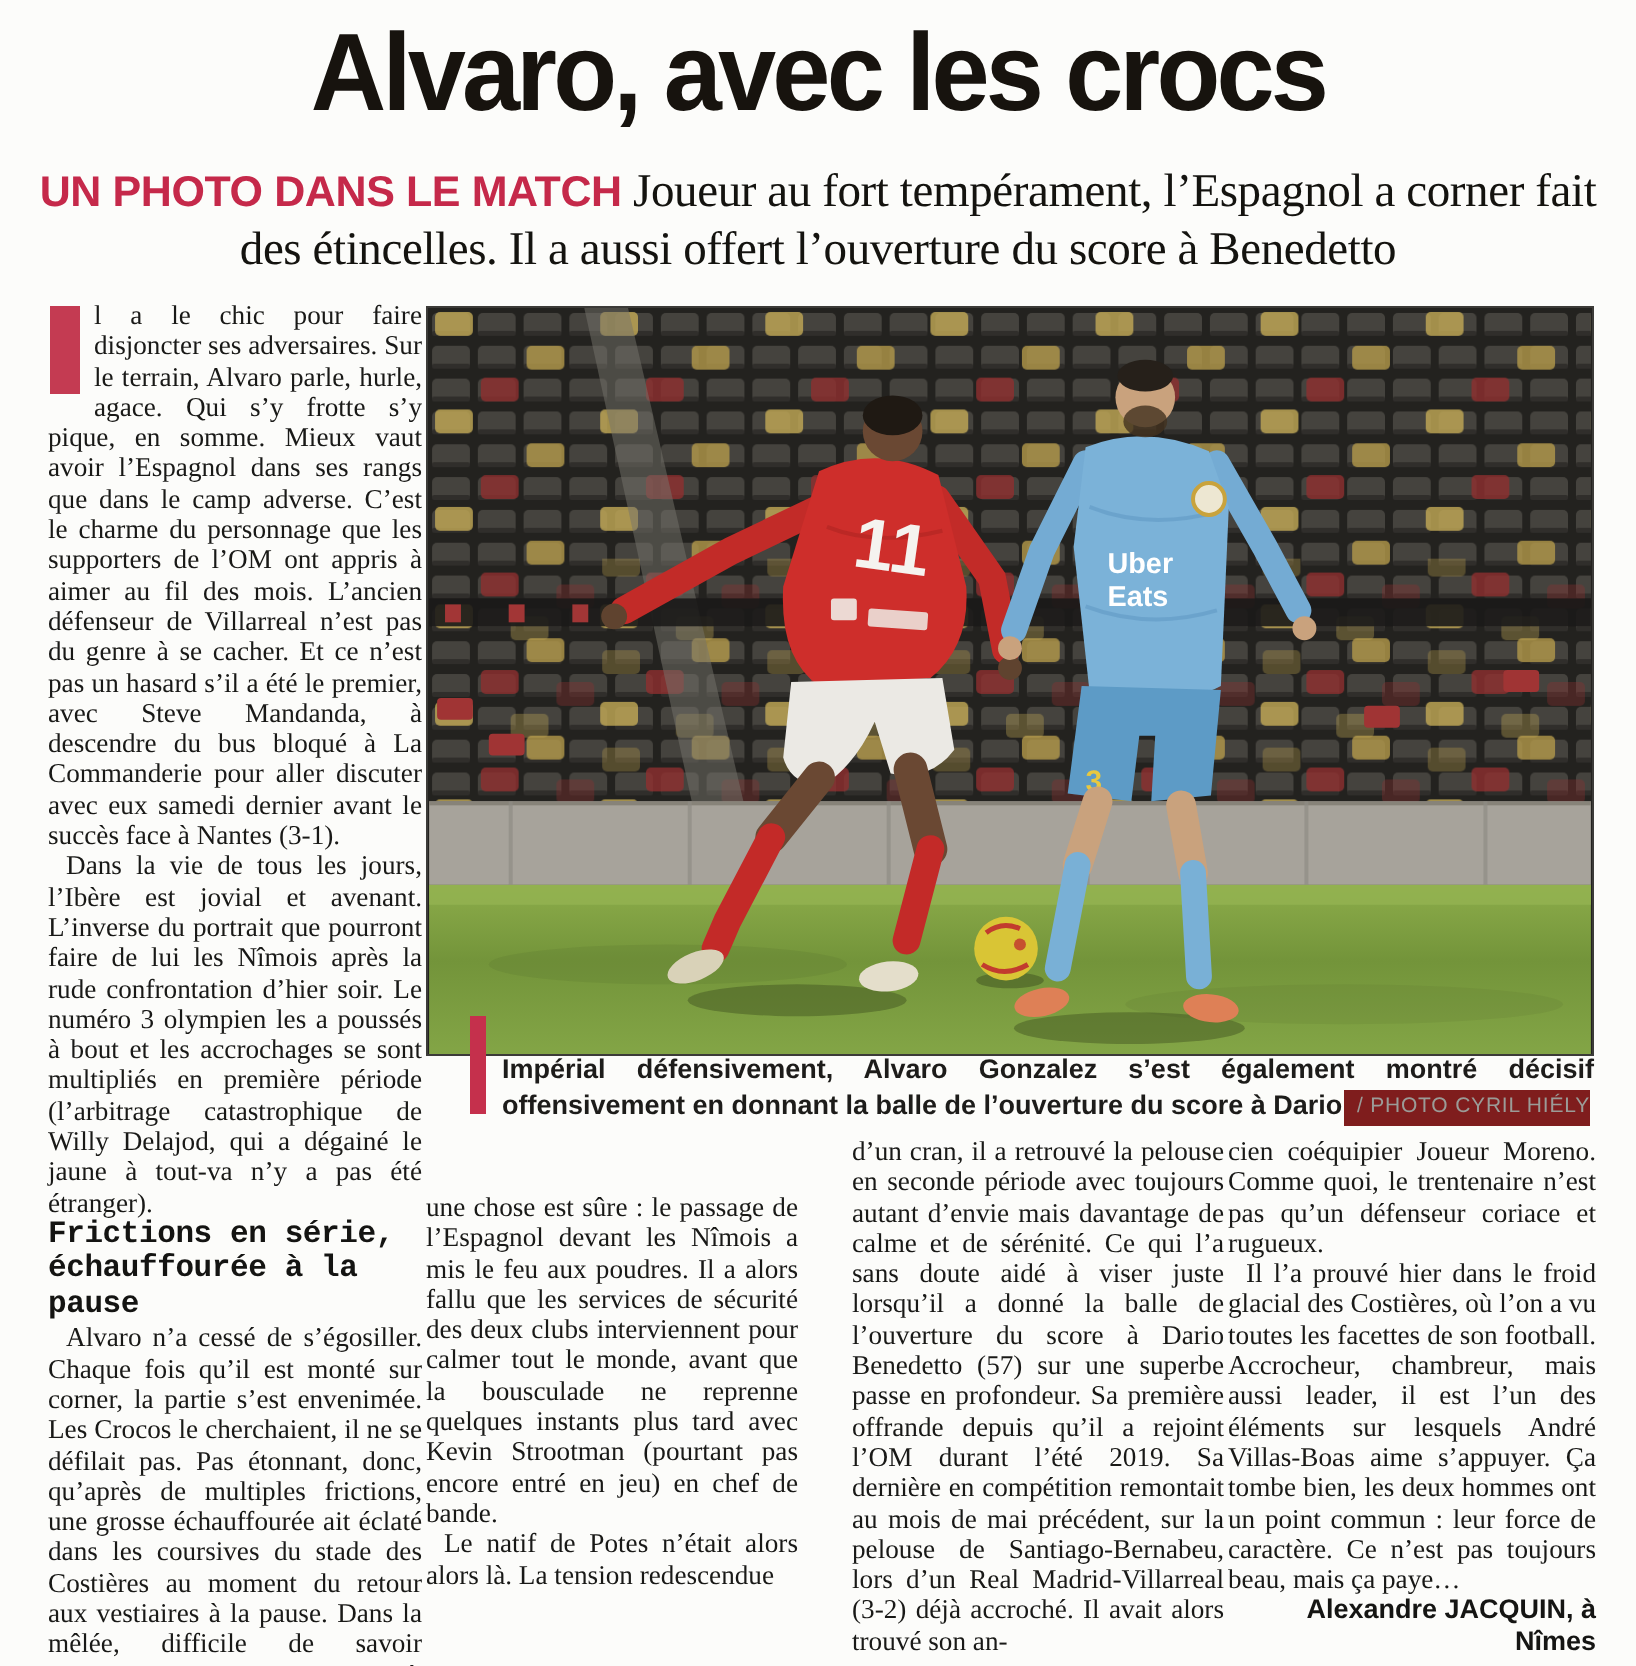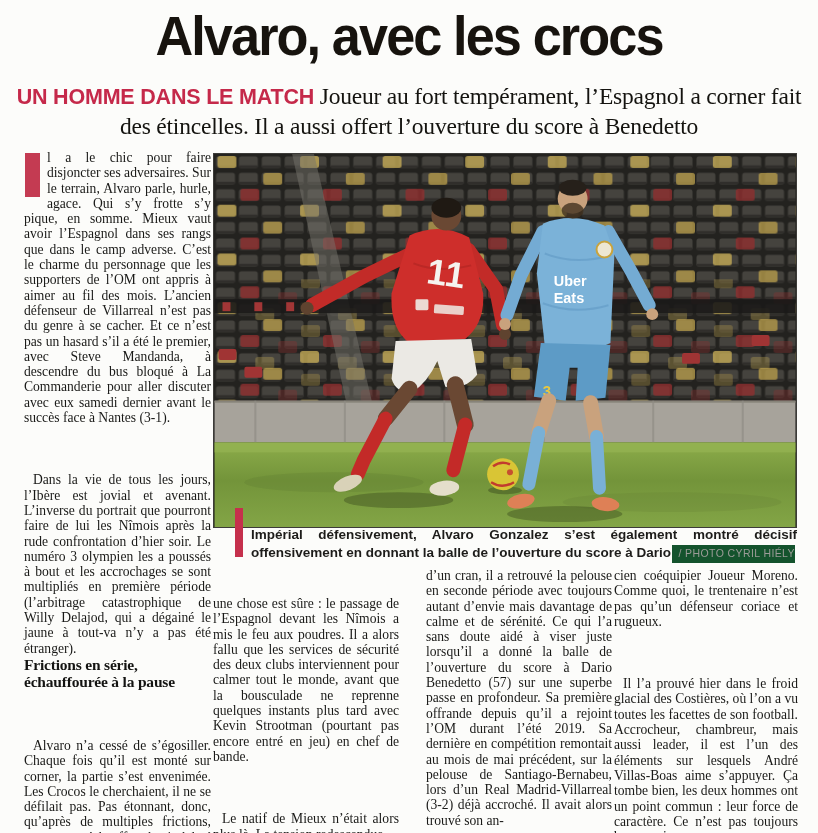--- a/index.html
+++ b/index.html
@@ -25,23 +25,23 @@
   .col{
     position:absolute;text-align:justify;
     font-size:13.6px;line-height:15.3px;color:#191917;
     hyphens:auto;-webkit-hyphens:auto;
   }
   #col1{left:24px;top:150px;width:187px;height:683px;}
   #col2{left:213px;top:596px;width:186px;height:265px;}
   #col3{left:426px;top:568px;width:186px;height:265px;}
   #col4{left:614px;top:568px;width:184px;height:265px;}
   .col p{margin:0;}
-  .col p.indent{text-indent:9px;margin-top:47px;}
+  .col p.indent{text-indent:9px;}
   .subhead{
-    font-family:Liberation Serif, serif;font-weight:bold;
+    font-family:Liberation Mono, monospace;font-weight:bold;
     font-size:15.5px;line-height:17.5px;color:#141412;
     margin:9px 0 3px;text-align:left;letter-spacing:-.2px;
   }
   .dropcap{
     float:left;width:15px;height:44px;background:#c43b52;
     margin:3px 7px 1px 1px;
   }
   .photo{
     position:absolute;left:213px;top:153px;width:584px;height:375px;
     border:1px solid #3c3b38;box-sizing:border-box;background:#23221f;
@@ -52,33 +52,33 @@
     background:#c5304c;
   }
   .caption{
     position:absolute;left:251px;top:526px;width:546px;
     font-family:"Liberation Sans",sans-serif;font-weight:bold;
     font-size:13.5px;line-height:17.5px;color:#1d1c1a;text-align:justify;
   }
   .credit{
     position:absolute;right:2px;top:19px;
     font-weight:normal;font-size:10.5px;color:#9b9b97;letter-spacing:.4px;
-    background:#14532d;padding-left:6px;
+    background:#7f1d1d;padding-left:6px;
   }
   .byline{
     text-align:right;font-family:"Liberation Sans",sans-serif;
     font-weight:bold;font-size:13.5px;color:#151513;margin-top:2px;
   }
 </style>
 </head>
 <body>
 
 <div class="headline">Alvaro, avec les crocs</div>
 
-<div class="standfirst"><span class="kicker">UN HOMME DANS LE MATCH</span>
+<div class="standfirst"><span class="kicker">UN PHOTO DANS LE MATCH</span>
   <span>Joueur au fort tempérament, l’Espagnol a corner fait des étincelles. Il a aussi offert l’ouverture du score à Benedetto</span>
 </div>
 
 <div class="col" id="col1">
   <p><span class="dropcap"></span><span>l a le chic pour faire disjoncter ses adversaires. Sur le terrain, Alvaro parle, hurle, agace. Qui s’y frotte s’y pique, en somme. Mieux vaut avoir l’Espagnol dans ses rangs que dans le camp adverse. C’est le charme du personnage que les supporters de l’OM ont appris à aimer au fil des mois. L’ancien défenseur de Villarreal n’est pas du genre à se cacher. Et ce n’est pas un hasard s’il a été le premier, avec Steve Mandanda, à descendre du bus bloqué à La Commanderie pour aller discuter avec eux samedi dernier avant le succès face à Nantes (3-1).</span></p>
   <p class="indent">Dans la vie de tous les jours, l’Ibère est jovial et avenant. L’inverse du portrait que pourront faire de lui les Nîmois après la rude confrontation d’hier soir. Le numéro 3 olympien les a poussés à bout et les accrochages se sont multipliés en première période (l’arbitrage catastrophique de Willy Delajod, qui a dégainé le jaune à tout-va n’y a pas été étranger).</p>
   <p class="subhead">Frictions en série, échauffourée à la pause</p>
   <p class="indent">Alvaro n’a cessé de s’égosiller. Chaque fois qu’il est monté sur corner, la partie s’est envenimée. Les Crocos le cherchaient, il ne se défilait pas. Pas étonnant, donc, qu’après de multiples frictions, une grosse échauffourée ait éclaté dans les coursives du stade des Costières au moment du retour aux vestiaires à la pause. Dans la mêlée, difficile de savoir exactement ce qui s’est passé, mais</p>
 </div>
 
@@ -196,23 +196,24 @@
 </div>
 
 <div class="capbar"></div>
 <div class="caption">
   <span>Impérial défensivement, Alvaro Gonzalez s’est également montré décisif offensivement en donnant la balle de l’ouverture du score à Dario Benedetto.</span>
   <span class="credit">/ PHOTO CYRIL HIÉLY</span>
 </div>
 
 <div class="col" id="col2">
   <p>une chose est sûre : le passage de l’Espagnol devant les Nîmois a mis le feu aux poudres. Il a alors fallu que les services de sécurité des deux clubs interviennent pour calmer tout le monde, avant que la bousculade ne reprenne quelques instants plus tard avec Kevin Strootman (pourtant pas encore entré en jeu) en chef de bande.</p>
-  <p class="indent">Le natif de Mieux n’était alors plus là. La tension redescendue</p>
+  <p class="indent">Le natif de Potes n’était alors alors là. La tension redescendue</p>
 </div>
 
 <div class="col" id="col3">
   <p>d’un cran, il a retrouvé la pelouse en seconde période avec toujours autant d’envie mais davantage de calme et de sérénité. Ce qui l’a sans doute aidé à viser juste lorsqu’il a donné la balle de l’ouverture du score à Dario Benedetto (57) sur une superbe passe en profondeur. Sa première offrande depuis qu’il a rejoint l’OM durant l’été 2019. Sa dernière en compétition remontait au mois de mai précédent, sur la pelouse de Santiago-Bernabeu, lors d’un Real Madrid-Villarreal (3-2) déjà accroché. Il avait alors trouvé son an-</p>
 </div>
 
 <div class="col" id="col4">
   <p>cien coéquipier Joueur Moreno. Comme quoi, le trentenaire n’est pas qu’un défenseur coriace et rugueux.</p>
   <p class="indent">Il l’a prouvé hier dans le froid glacial des Costières, où l’on a vu toutes les facettes de son football. Accrocheur, chambreur, mais aussi leader, il est l’un des éléments sur lesquels André Villas-Boas aime s’appuyer. Ça tombe bien, les deux hommes ont un point commun : leur force de caractère. Ce n’est pas toujours beau, mais ça paye…</p>
+  <p class="byline">Alexandre JACQUIN, à Nîmes</p>
 </div>
 
 </body></html>

